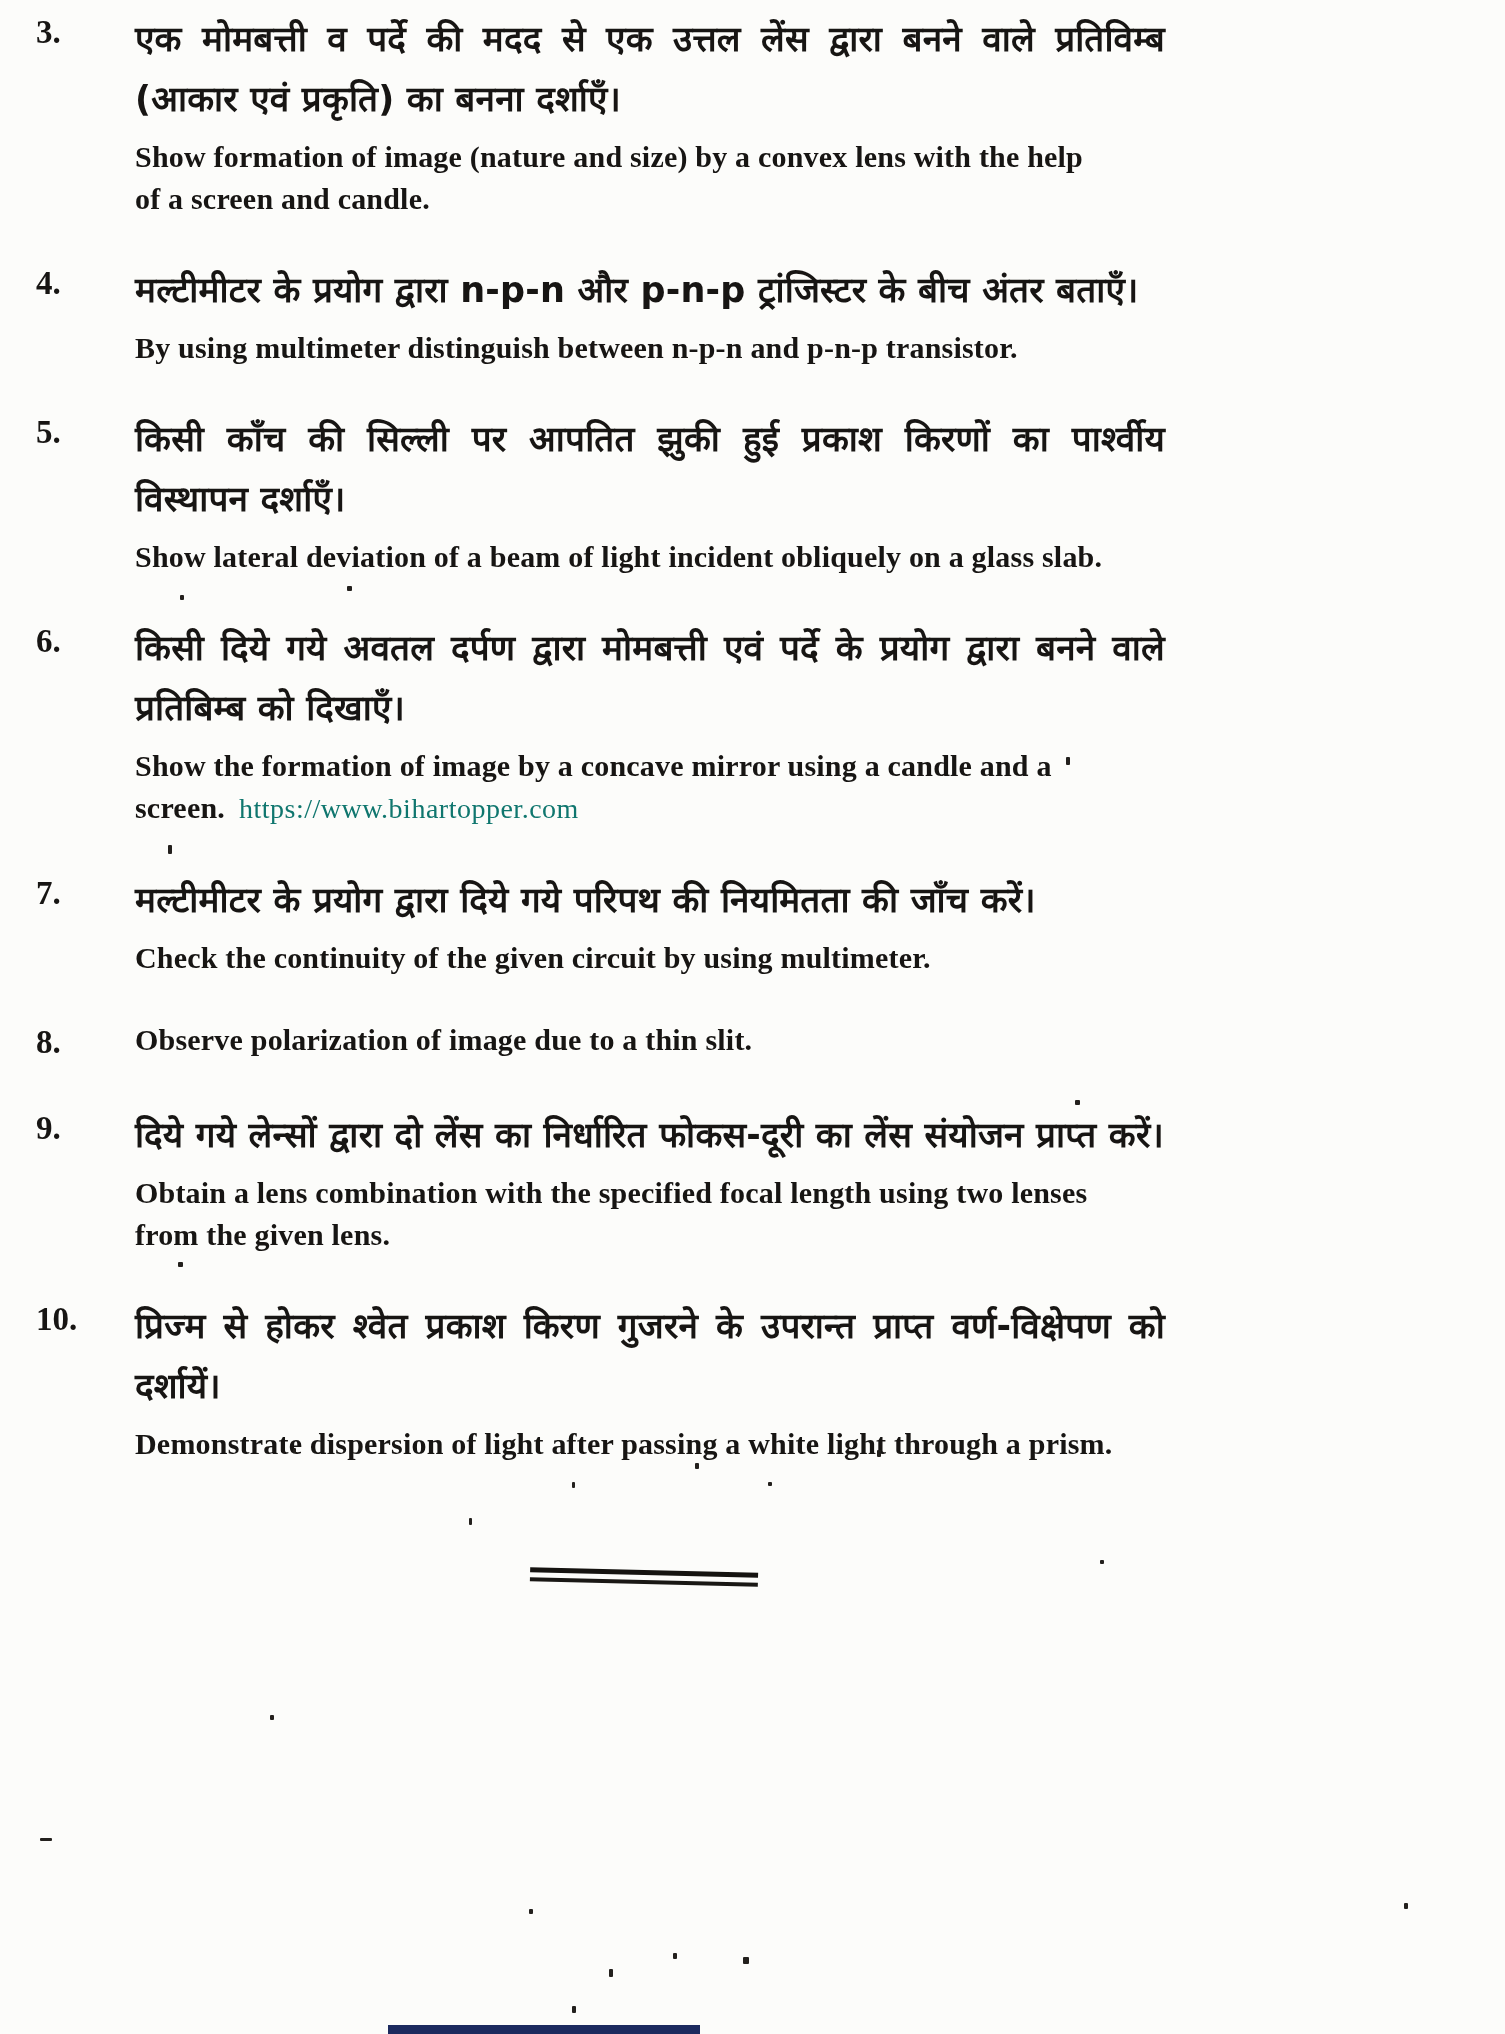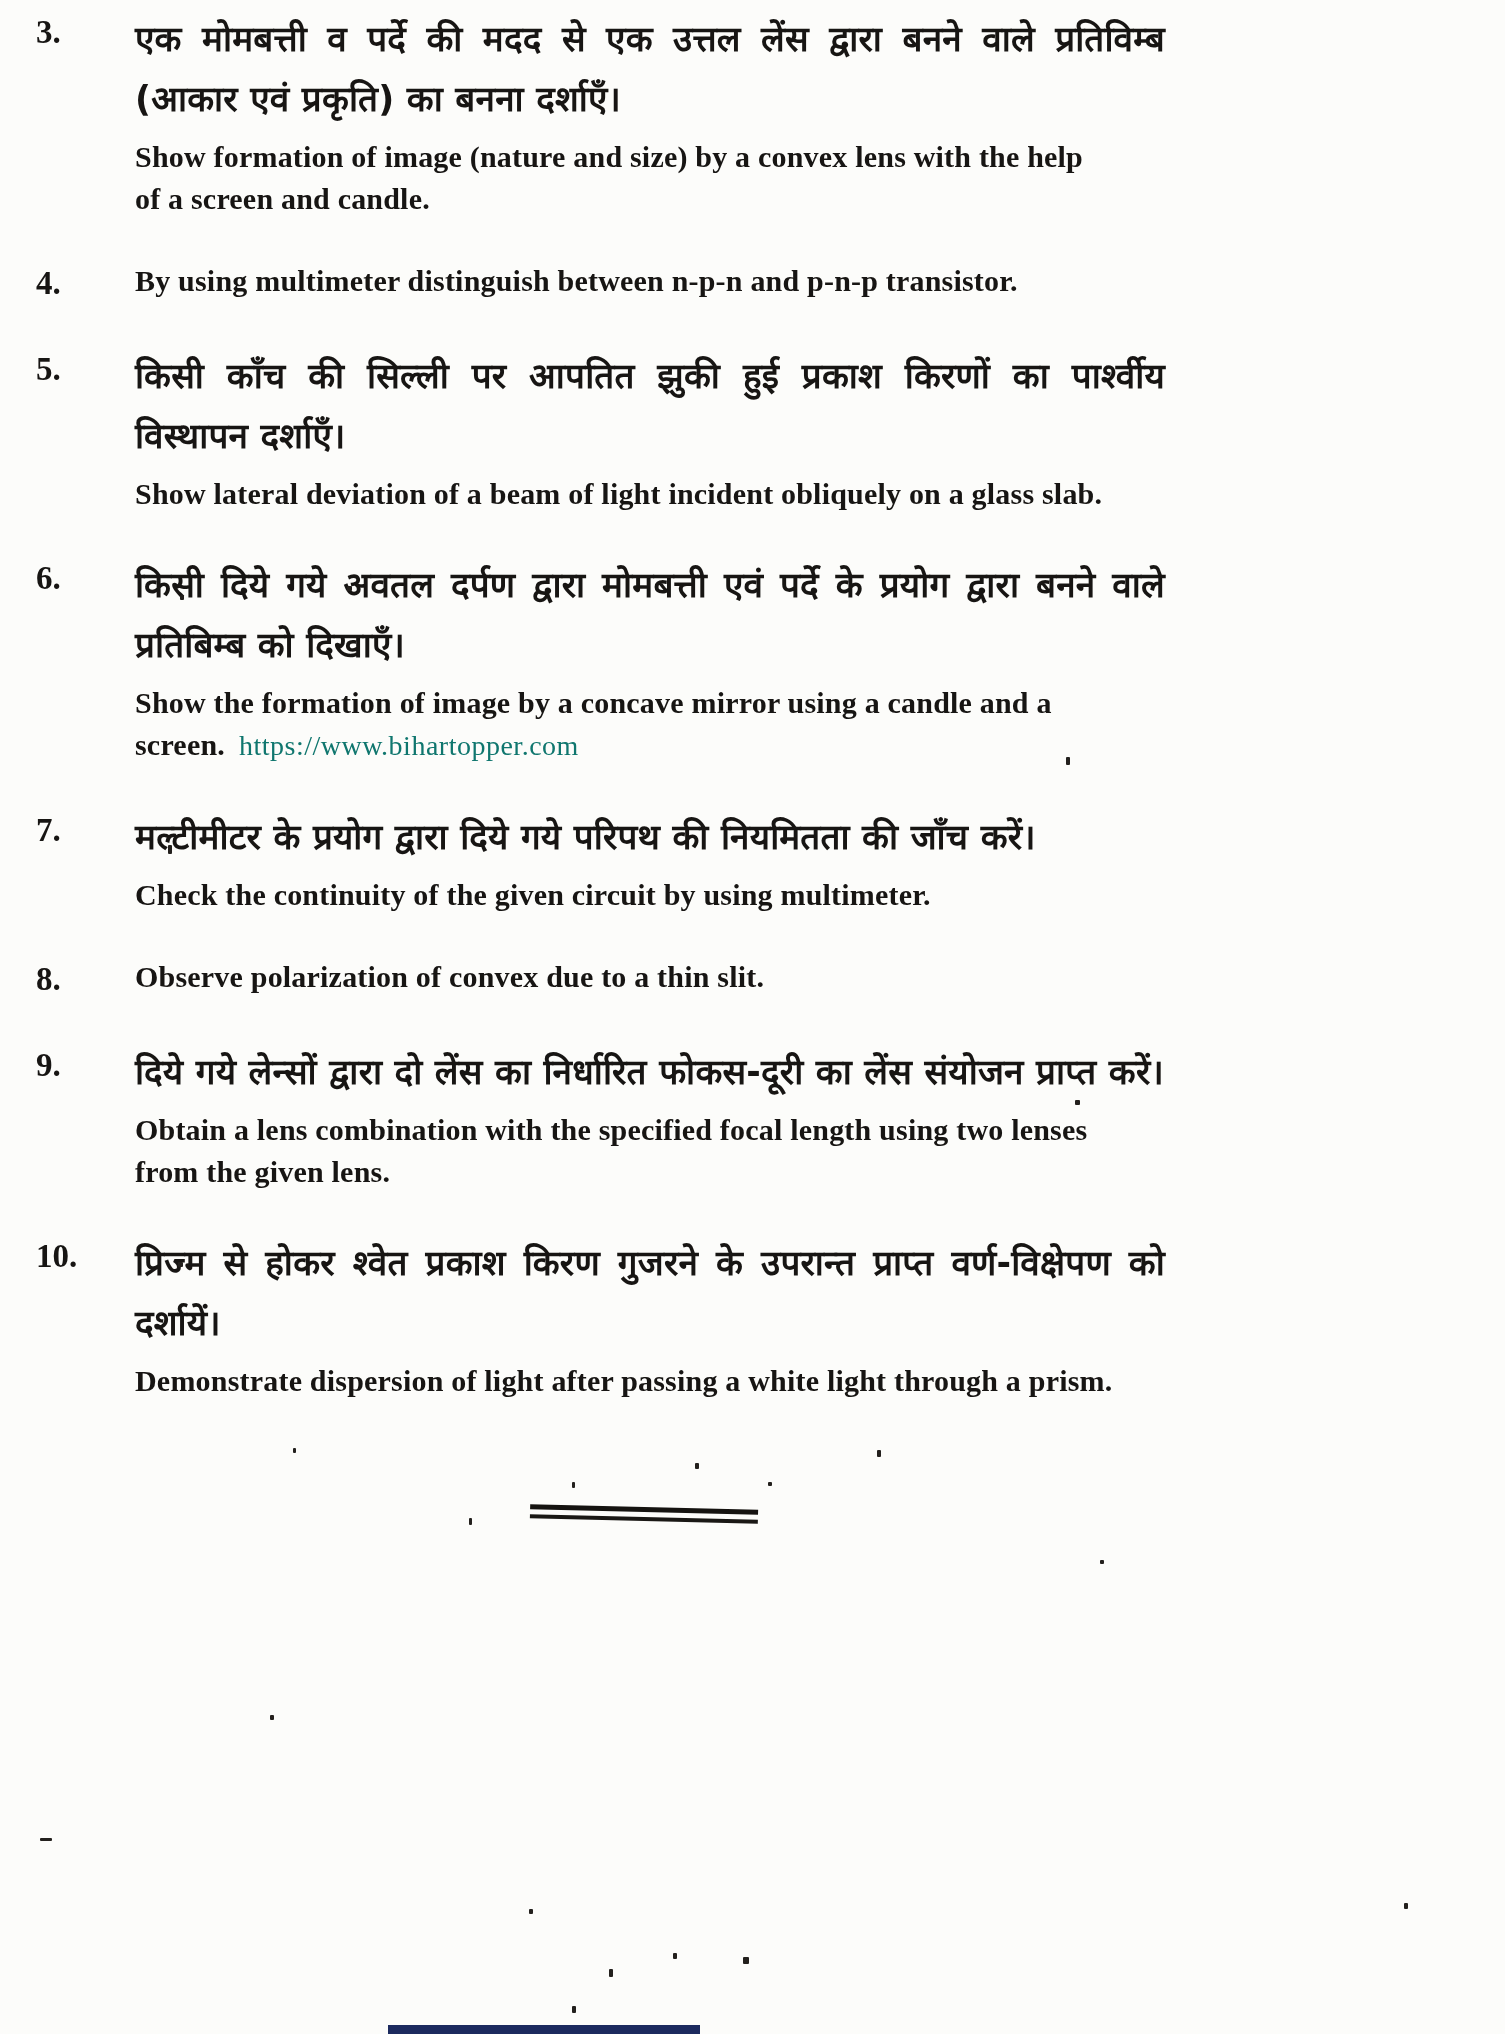--- a/index.html
+++ b/index.html
@@ -87,20 +87,21 @@
     <div class="num">3.</div>
     <div class="body">
       <p class="hi">एक मोमबत्ती व पर्दे की मदद से एक उत्तल लेंस द्वारा बनने वाले प्रतिविम्ब (आकार एवं प्रकृति) का बनना दर्शाएँ।</p>
       <p class="en"><span>Show formation of image (nature and size) by a convex lens with the help of a screen and candle.</span></p>
     </div>
   </div>
 
   <div class="item">
     <div class="num">4.</div>
     <div class="body">
+      <p class="hi">मल्टीमीटर के प्रयोग द्वारा n-p-n और p-n-p ट्रांजिस्टर के बीच अंतर बताएँ।</p>
       <p class="en"><span>By using multimeter distinguish between n-p-n and p-n-p transistor.</span></p>
     </div>
   </div>
 
   <div class="item">
     <div class="num">5.</div>
     <div class="body">
       <p class="hi">किसी काँच की सिल्ली पर आपतित झुकी हुई प्रकाश किरणों का पार्श्वीय विस्थापन दर्शाएँ।</p>
       <p class="en"><span>Show lateral deviation of a beam of light incident obliquely on a glass slab.</span></p>
     </div>
@@ -118,21 +119,21 @@
     <div class="num">7.</div>
     <div class="body">
       <p class="hi">मल्टीमीटर के प्रयोग द्वारा दिये गये परिपथ की नियमितता की जाँच करें।</p>
       <p class="en"><span>Check the continuity of the given circuit by using multimeter.</span></p>
     </div>
   </div>
 
   <div class="item">
     <div class="num">8.</div>
     <div class="body">
-      <p class="en"><span>Observe polarization of convex due to a thin slit.</span></p>
+      <p class="en"><span>Observe polarization of image due to a thin slit.</span></p>
     </div>
   </div>
 
   <div class="item">
     <div class="num">9.</div>
     <div class="body">
       <p class="hi">दिये गये लेन्सों द्वारा दो लेंस का निर्धारित फोकस-दूरी का लेंस संयोजन प्राप्त करें।</p>
       <p class="en"><span>Obtain a lens combination with the specified focal length using two lenses from the given lens.</span></p>
     </div>
   </div>

